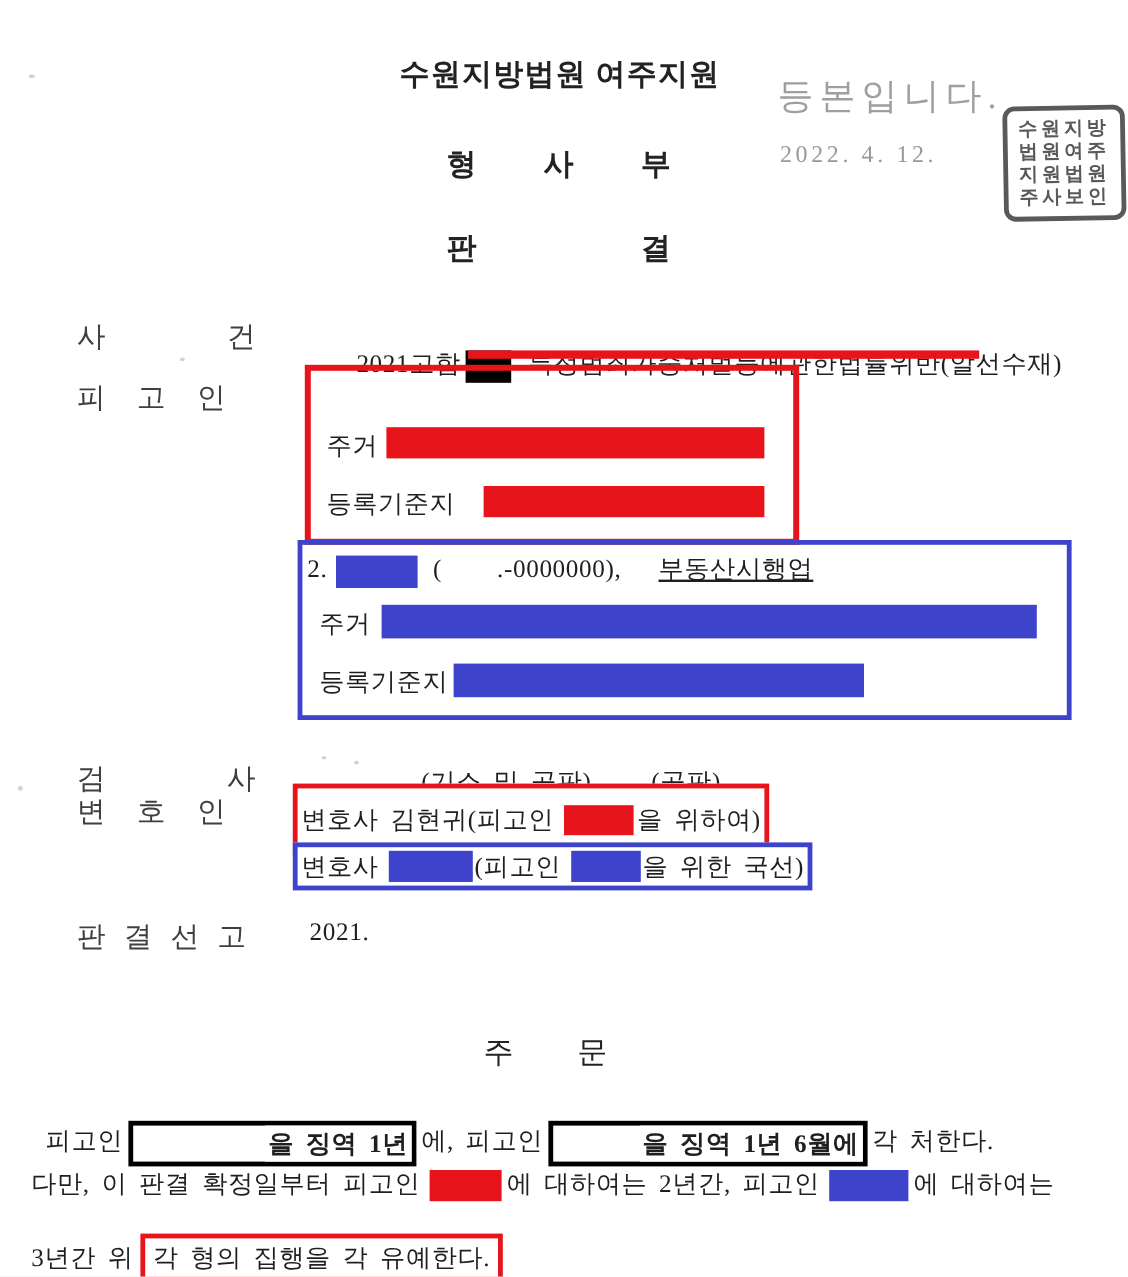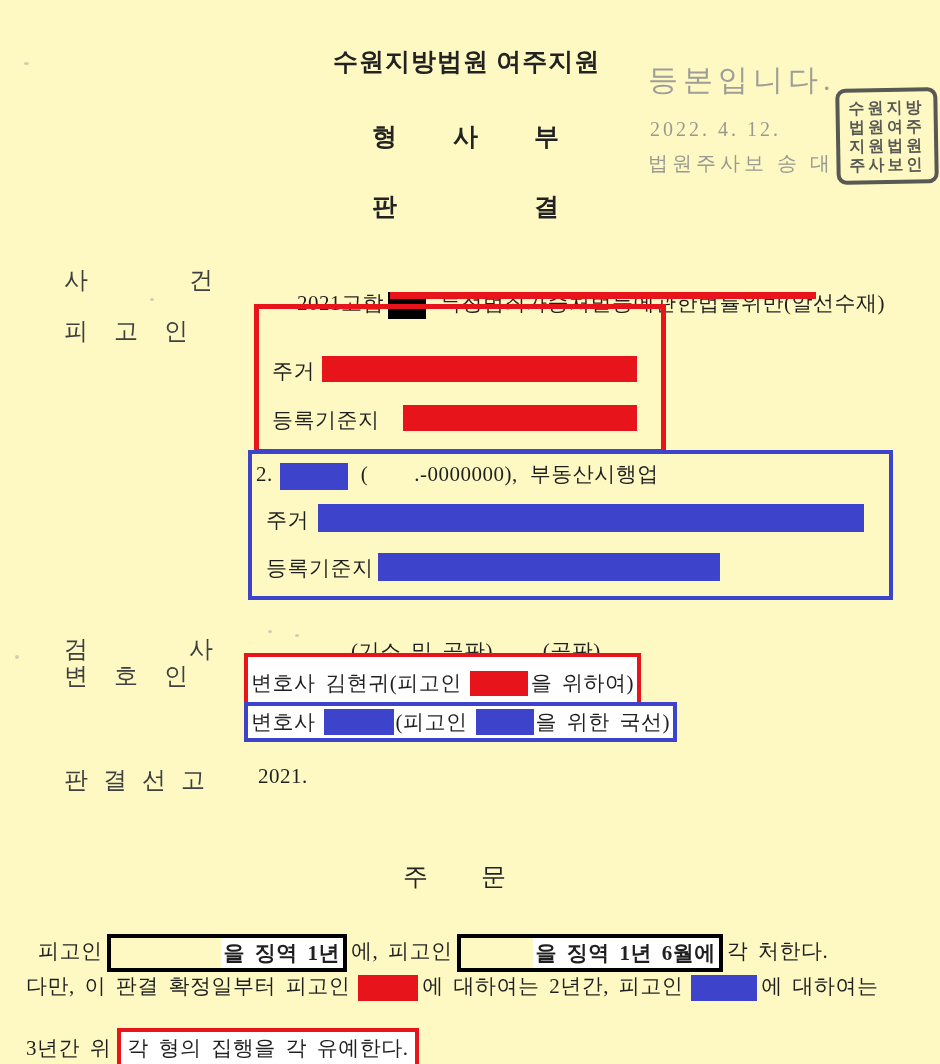--- a/index.html
+++ b/index.html
@@ -1,18 +1,18 @@
 <!DOCTYPE html>
 <html style="--red: #e8141c; --blue: #3d43cb; --black: #000000; --stamp-gray: #8f8f8f; --seal-gray: #4b4b4b; --ink: #1f1f1f; --label-ink: #3f3f3f;"><head>
 <meta charset="utf-8">
 <style>
   html,body { margin:0; padding:0; background:#e8e8e8; }
   .page {
     position:relative; width:940px; height:1064px; margin:0 auto;
-    background:#fef9c3; overflow:hidden;
+    background:#ffffff; overflow:hidden;
     font-family:"Liberation Serif","DejaVu Serif",serif;
     color:var(--ink,#1f1f1f);
   }
   .abs { position:absolute; white-space:pre; }
 
   
   .court-title   { left:333px; top:45px;  font-size:25px; font-weight:bold; letter-spacing:1px; color:#222; }
   .division-line { left:372px; top:120px; font-size:25px; font-weight:bold; letter-spacing:2px; color:#222; }
   .judgment-line { left:372px; top:190px; font-size:25px; font-weight:bold; letter-spacing:2px; color:#222; }
 
@@ -76,21 +76,20 @@
   <div class="speck" style="left:15px;top:655px;width:4px;height:4px;"></div>
   <div class="speck" style="left:268px;top:630px;width:4px;height:3px;"></div>
   <div class="speck" style="left:295px;top:634px;width:4px;height:3px;"></div>
 
   <div class="abs court-title">수원지방법원 여주지원</div>
   <div class="abs division-line">형　　사　　부</div>
   <div class="abs judgment-line">판　　　　　결</div>
 
   <div class="abs copy-note">등본입니다.</div>
   <div class="abs stamp-date">2022. 4. 12.</div>
-  <div class="abs stamp-clerk">법원주사보 송 대</div>
   <div class="abs seal">
     <div class="seal-row">수원지방</div>
     <div class="seal-row">법원여주</div>
     <div class="seal-row">지원법원</div>
     <div class="seal-row">주사보인</div>
   </div>
 
   <div class="abs label" style="top:264px;">사　　　　건</div>
   <div class="abs body-text" style="left:258px;top:264px;">
     <span>2021고합</span><span class="blk black-fill" style="width:38px;height:27px;margin-left:4px;"></span><span style="margin-left:14px;">특정범죄가중처벌등에관한법률위반(알선수재)</span>
@@ -99,21 +98,21 @@
 
   <div class="abs label" style="top:315px;">피　고　인</div>
   <div class="frame frame-red">
     <div class="row" style="left:13px;top:48px;">주거</div>
     <div class="ablk red-fill" style="left:63px;top:47px;width:315px;height:26px;"></div>
     <div class="row" style="left:13px;top:97px;">등록기준지</div>
     <div class="ablk red-fill" style="left:144px;top:96px;width:234px;height:26px;"></div>
   </div>
 
   <div class="frame frame-blue">
-    <div class="row" style="left:4px;top:6px;"><span>2.</span><span class="blk blue-fill" style="width:68px;height:27px;margin-left:7px;"></span><span style="margin-left:13px;">(</span><span class="blk" style="width:46px;"></span><span>.-0000000),</span><span style="margin-left:12px;">부동산시행업</span></div>
+    <div class="row" style="left:4px;top:6px;"><span>2.</span><span class="blk blue-fill" style="width:68px;height:27px;margin-left:7px;"></span><span style="margin-left:13px;">(</span><span class="blk" style="width:46px;"></span><span>.-0000000),</span><span style="margin-left:31px;text-decoration:underline;">부동산시행업</span></div>
     <div class="row" style="left:14px;top:52px;">주거</div>
     <div class="ablk blue-fill" style="left:66px;top:50px;width:546px;height:28px;"></div>
     <div class="row" style="left:14px;top:100px;">등록기준지</div>
     <div class="ablk blue-fill" style="left:126px;top:99px;width:342px;height:28px;"></div>
   </div>
 
   <div class="abs label" style="top:633px;">검　　　　사</div>
   <div class="abs body-text" style="left:312px;top:612px;">
     <span>(기소 및 공판),</span><span class="blk" style="width:44px;"></span><span>(공판)</span>
   </div>

